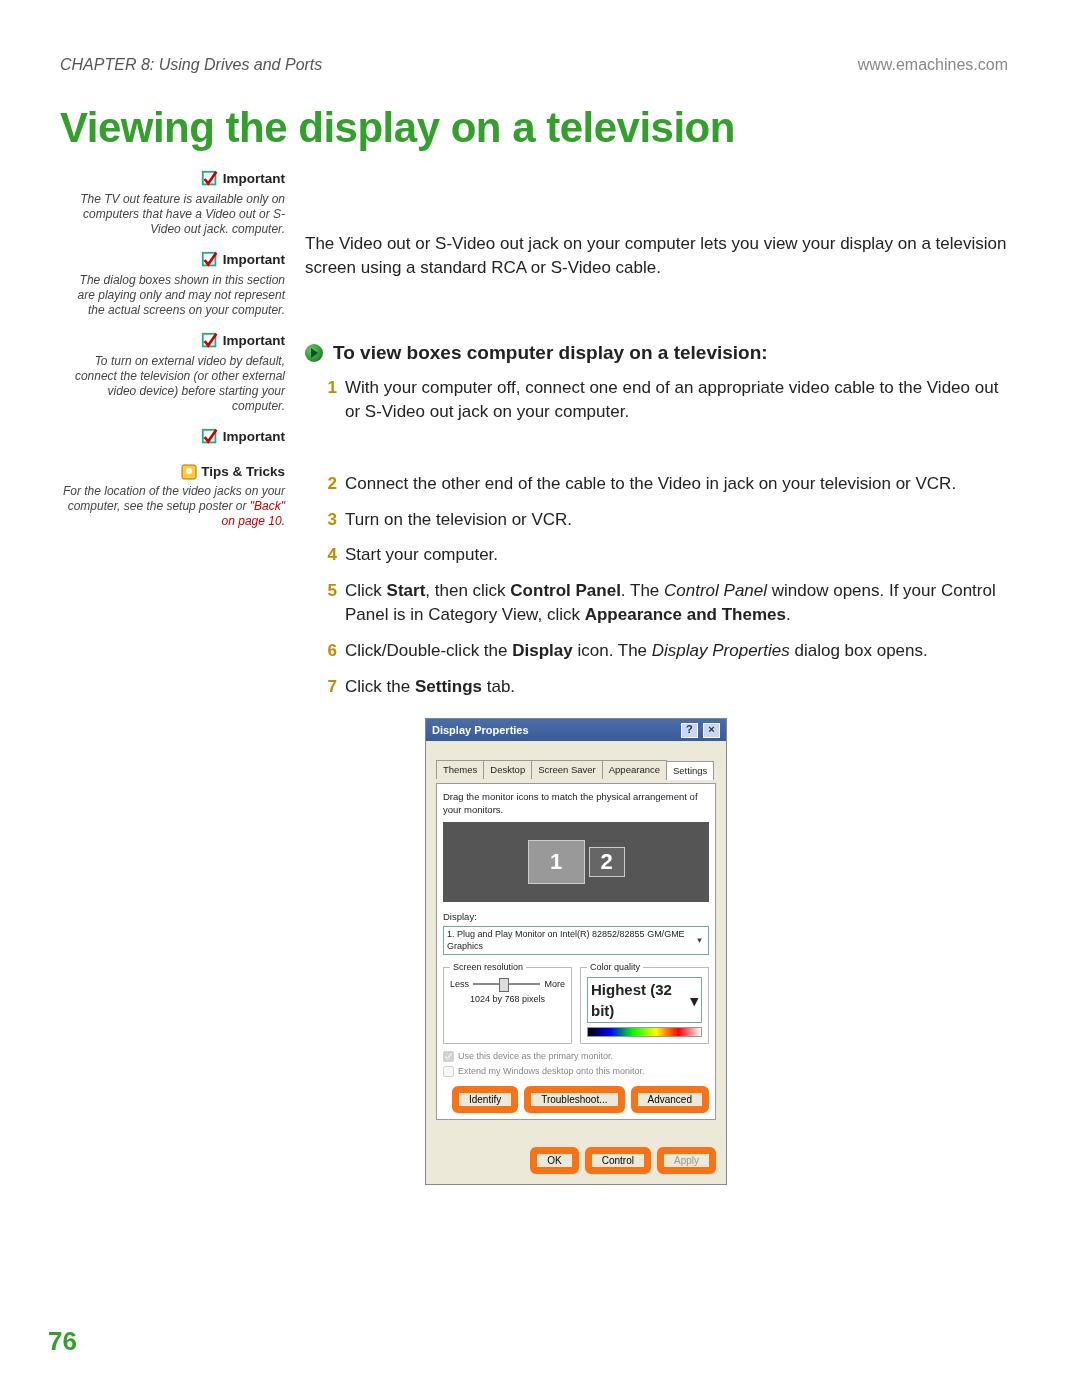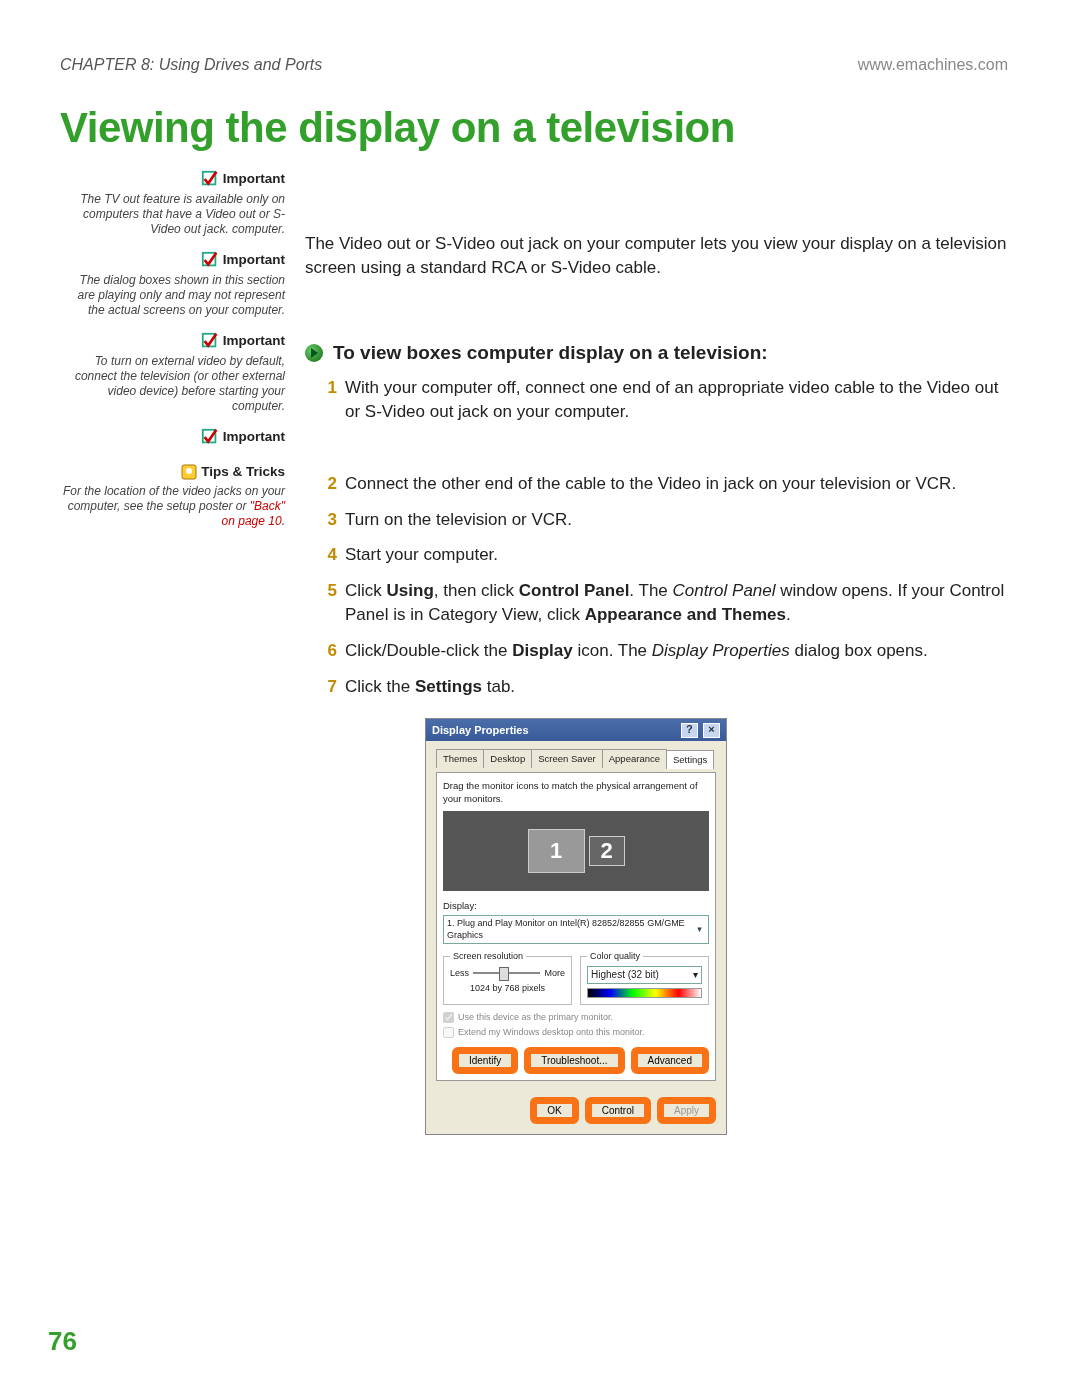--- a/index.html
+++ b/index.html
@@ -142,21 +142,21 @@
     display:inline-block;
     width:15px; height:13px;
     background:#c9d6ef;
     border:1px solid #fff;
     margin-left:2px;
     text-align:center;
     color:#234;
     line-height:11px;
     font-weight:700;
   }
-  .ss-body { padding:8px 10px; }
+  .ss-body { padding:19px 10px; }
   .tabs { display:flex; font-size:9.5px; margin-bottom:4px; }
   .tabs span {
     padding:2px 6px;
     border:1px solid #999;
     border-bottom:none;
     background:#ece9d8;
     margin-right:-1px;
   }
   .tabs span.active { background:#fff; font-weight:400; position:relative; top:1px; }
   .tab-panel { border:1px solid #999; background:#fff; padding:6px; }
@@ -189,22 +189,22 @@
   fieldset { border:1px solid #bbb; font-size:9px; padding:4px 6px 6px 6px; margin:0; }
   legend { padding:0 3px; }
   .two { display:flex; gap:8px; margin-bottom:6px;}
   .two fieldset { flex:1; }
   .slider-row { display:flex; align-items:center; gap:4px; font-size:9px;}
   .slider-track { flex:1; height:2px; background:#888; position:relative; margin:6px 0;}
   .slider-thumb { position:absolute; left:38%; top:-5px; width:8px; height:12px; background:#ddd; border:1px solid #666;}
   .res-val { text-align:center; font-size:9px; margin-top:2px;}
   .cq-select {
     border:1px solid #7a9; background:#fff;
-    font-size:10px; padding:1px 3px;
-    display:flex; justify-content:space-between; align-items:center;
+    font-size:15px; padding:1px 3px;
+    display:flex; justify-content:space-between; align-items:center;font-weight:bold;
   }
   .colorbar { height:8px; margin-top:4px;
     background: linear-gradient(90deg,#000,#00f,#0f0,#ff0,#f00,#fff);
     border:1px solid #999;}
   .chk-row { font-size:9px; color:#888; margin:2px 0; display:flex; align-items:center; gap:4px;}
   .chk-row input { margin:0; width:11px; height:11px;}
   .btnrow { display:flex; justify-content:flex-end; gap:6px; margin-top:8px;}
   .btnrow button, .dlgbtns button {
     font-size:10px; padding:1px 10px;
     background:#ece9d8; border:7px solid #f97316;
@@ -307,21 +307,21 @@
         <li>
             <span class="num">3</span>
             <span class="txt">Turn on the television or VCR.</span>
           </li>
         <li>
             <span class="num">4</span>
             <span class="txt">Start your computer.</span>
           </li>
         <li>
             <span class="num">5</span>
-            <span class="txt">Click <b>Using</b>, then click <b>Control Panel</b>. The <i>Control Panel</i> window opens. If your Control Panel is in Category View, click <b>Appearance and Themes</b>.</span>
+            <span class="txt">Click <b>Start</b>, then click <b>Control Panel</b>. The <i>Control Panel</i> window opens. If your Control Panel is in Category View, click <b>Appearance and Themes</b>.</span>
           </li>
         <li>
             <span class="num">6</span>
             <span class="txt">Click/Double-click the <b>Display</b> icon. The <i>Display Properties</i> dialog box opens.</span>
           </li>
         <li>
             <span class="num">7</span>
             <span class="txt">Click the <b>Settings</b> tab.</span>
           </li>
       </ol>

